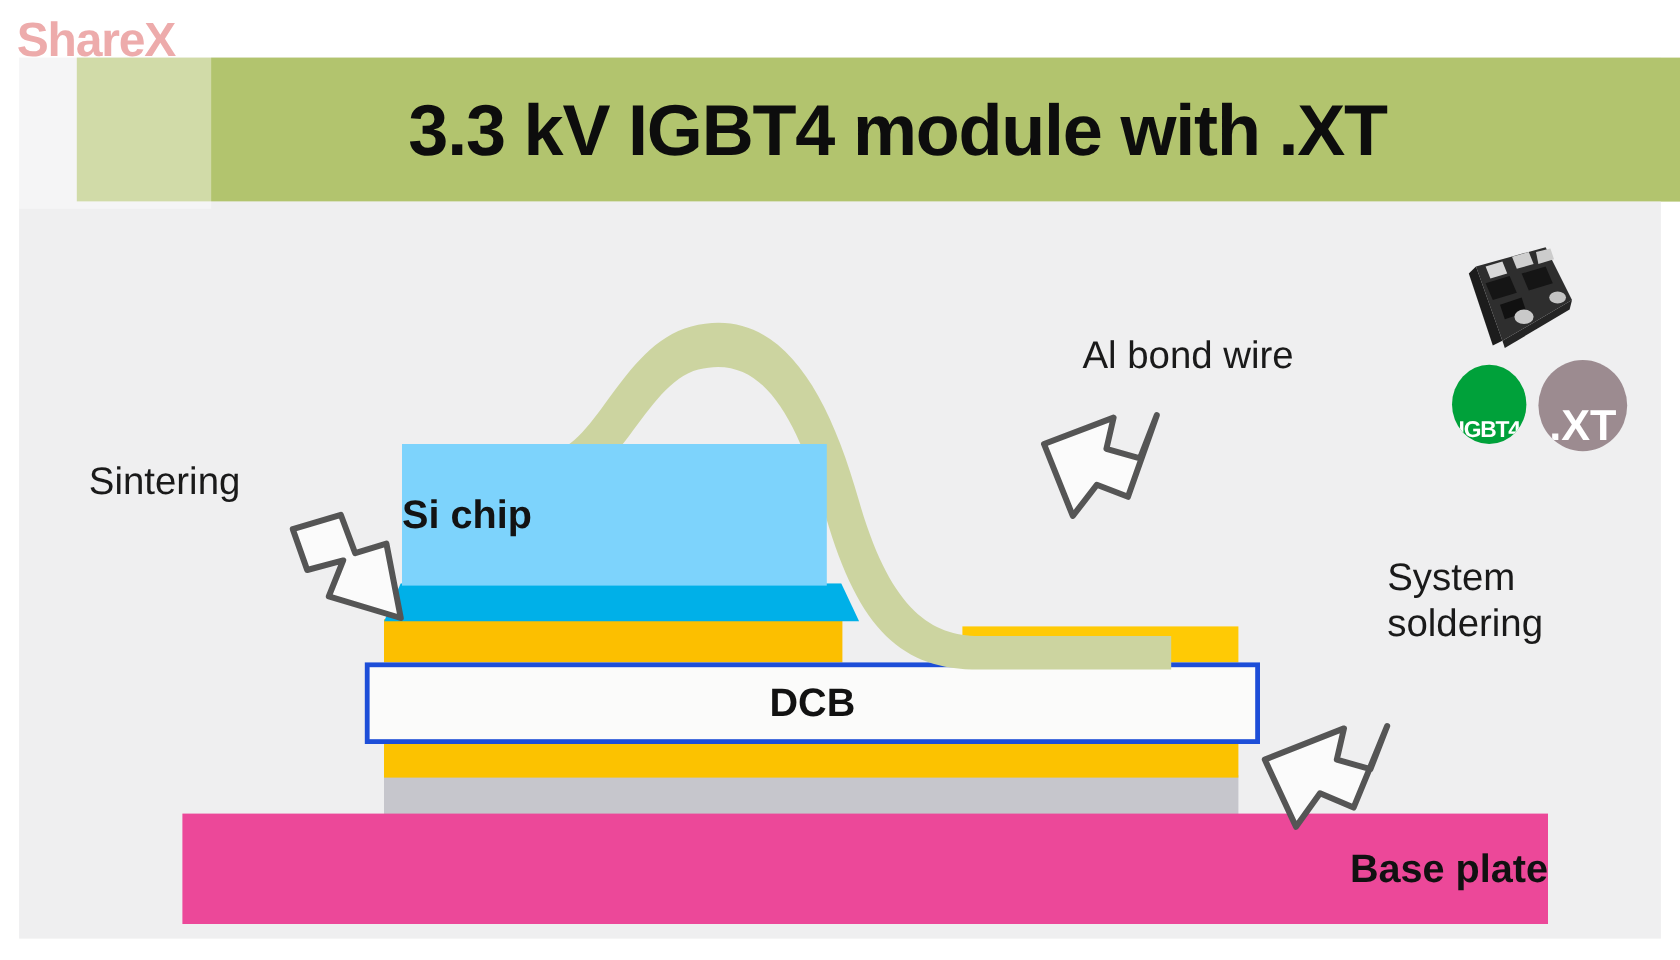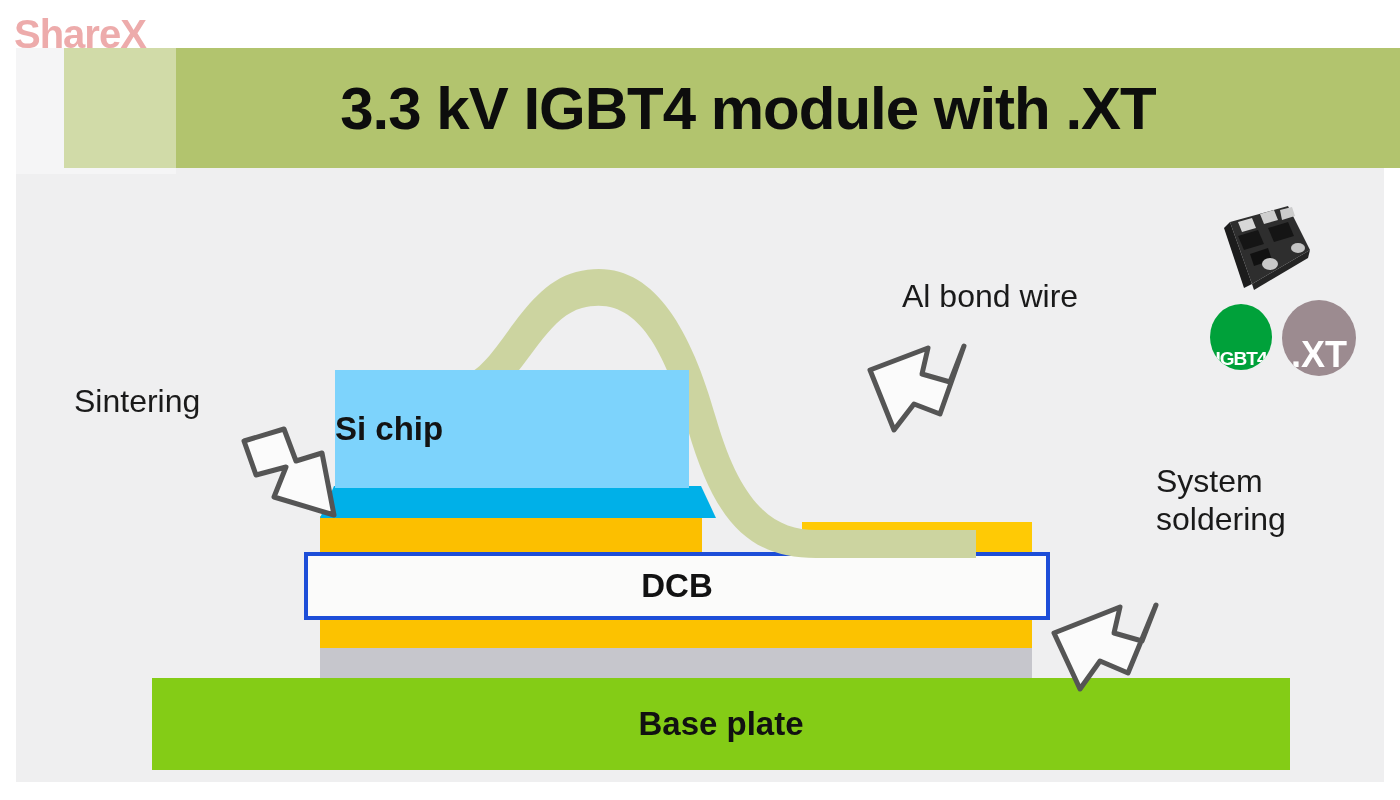--- a/index.html
+++ b/index.html
@@ -88,24 +88,24 @@
   }
 
   
   .layer { position: absolute; }
 
   #base-plate {
     left: 136px;   
     top: 510px;    
     width: 1138px;
     height: 92px;
-    background: #84cc16;
+    background: #ec4899;
     display: flex;
     align-items: center;
-    justify-content: center;
+    justify-content: flex-end;
     z-index: 6;
   }
   #base-plate-label {
     font-size: 33px;
     font-weight: bold;
     color: #111111;
     font-family: "Liberation Sans", sans-serif;
   }
 
   #system-solder {

